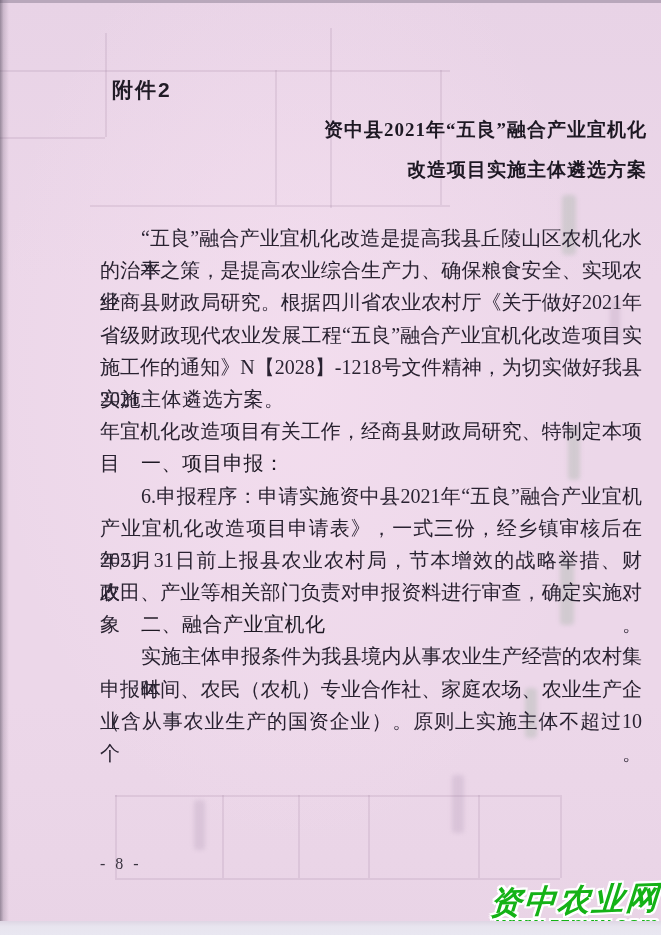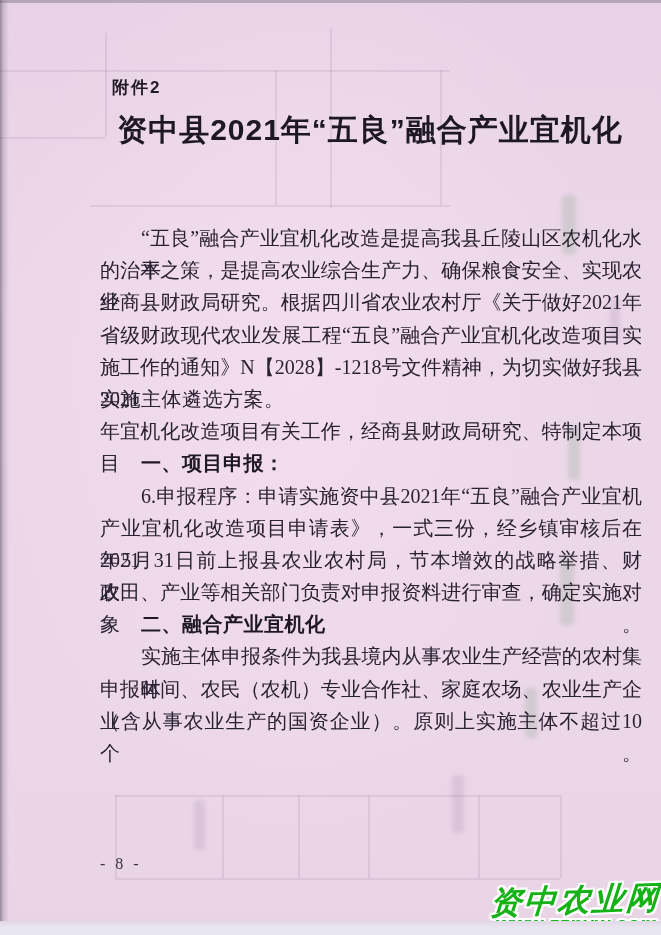--- a/index.html
+++ b/index.html
@@ -23,41 +23,41 @@
     background:linear-gradient(180deg,#ded6e4 0%, #e8e5ef 40%, #e9e7f1 100%);}
   
   .st-line{position:absolute;background:rgba(150,120,150,.16);pointer-events:none;}
   .st-smudge{position:absolute;border-radius:4px;filter:blur(2px);pointer-events:none;}
   .sm-green{background:rgba(105,150,110,.20);}
   .sm-purple{background:rgba(130,108,142,.16);}
 
   .attachment{
     position:absolute;left:112px;top:76px;
     font-family:"Liberation Sans","DejaVu Sans",sans-serif;
-    font-weight:bold;font-size:17px;color:#201b26;letter-spacing:2px;
+    font-weight:bold;font-size:21px;color:#201b26;letter-spacing:2px;
   }
   .title{
     position:absolute;left:93px;top:110px;width:554px;
-    text-align:center;font-family:Liberation Sans, sans-serif;
-    font-weight:bold;font-size:30px;line-height:40px;color:#1d1823;
+    text-align:right;font-family:Liberation Serif, serif;
+    font-weight:bold;font-size:19px;line-height:40px;color:#1d1823;
     letter-spacing:1px;
   }
   .body-lines{position:absolute;left:100px;top:222px;width:542px;}
   .line{
     height:32.2px;line-height:32.2px;font-size:20px;color:#292231;
     text-align:left;white-space:pre;letter-spacing:.5px;
   }
   .line.fill{
     white-space:normal;text-align:justify;text-align-last:justify;
     -moz-text-align-last:justify;text-justify:inter-character;letter-spacing:0;
   }
   .line.indent{padding-left:41px;}
   .line.bold{
     font-family:"Liberation Sans","DejaVu Sans",sans-serif;
-    font-weight:bold;color:#1d1823;
+    font-weight:normal;color:#1d1823;
   }
   .page-number{
     position:absolute;left:100px;top:855px;font-size:16px;color:#3a3440;letter-spacing:3px;
   }
   .watermark{
     position:absolute;right:2px;bottom:1px;text-align:right;line-height:1;
   }
   .wm-name{
     font-family:"Liberation Sans","DejaVu Sans",sans-serif;
     font-weight:bold;font-style:italic;font-size:32px;letter-spacing:2px;
@@ -99,20 +99,21 @@
   <div class="st-smudge sm-green" style="left:560px;top:555px;width:14px;height:70px;"></div>
   <div class="st-smudge sm-green" style="left:525px;top:688px;width:12px;height:50px;"></div>
   <div class="st-smudge sm-purple" style="left:452px;top:775px;width:12px;height:58px;"></div>
   <div class="st-smudge sm-purple" style="left:194px;top:800px;width:11px;height:50px;"></div>
   <div class="st-smudge sm-purple" style="left:610px;top:300px;width:10px;height:42px;"></div>
 
   <div class="attachment">附件2</div>
 
   <div class="title">
     <div>资中县2021年“五良”融合产业宜机化</div>
+    <div>改造项目实施主体遴选方案</div>
   </div>
 
   <div class="body-lines">
       <div class="line indent fill">“五良”融合产业宜机化改造是提高我县丘陵山区农机化水平</div>
       <div class="line fill">的治本之策，是提高农业综合生产力、确保粮食安全、实现农业</div>
       <div class="line fill">经商县财政局研究。根据四川省农业农村厅《关于做好2021年</div>
       <div class="line fill">省级财政现代农业发展工程“五良”融合产业宜机化改造项目实</div>
       <div class="line fill">施工作的通知》N【2028】-1218号文件精神，为切实做好我县2021</div>
       <div class="line">实施主体遴选方案。</div>
       <div class="line fill">年宜机化改造项目有关工作，经商县财政局研究、特制定本项目</div>

